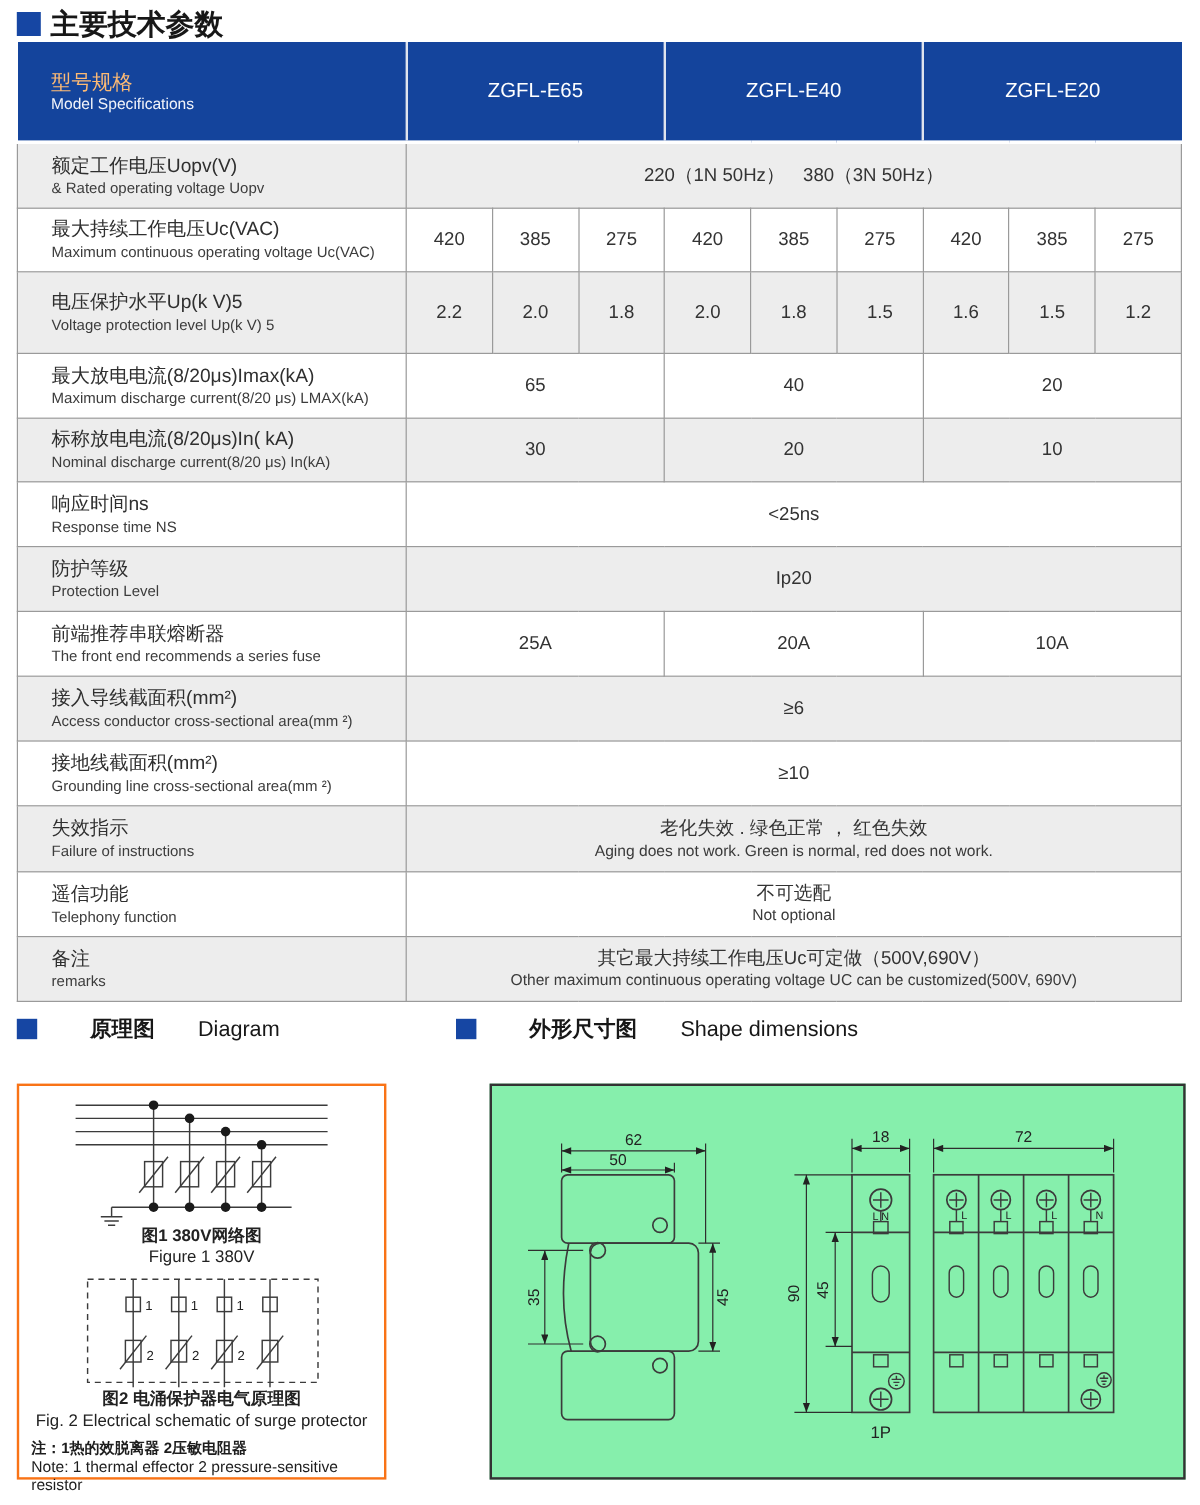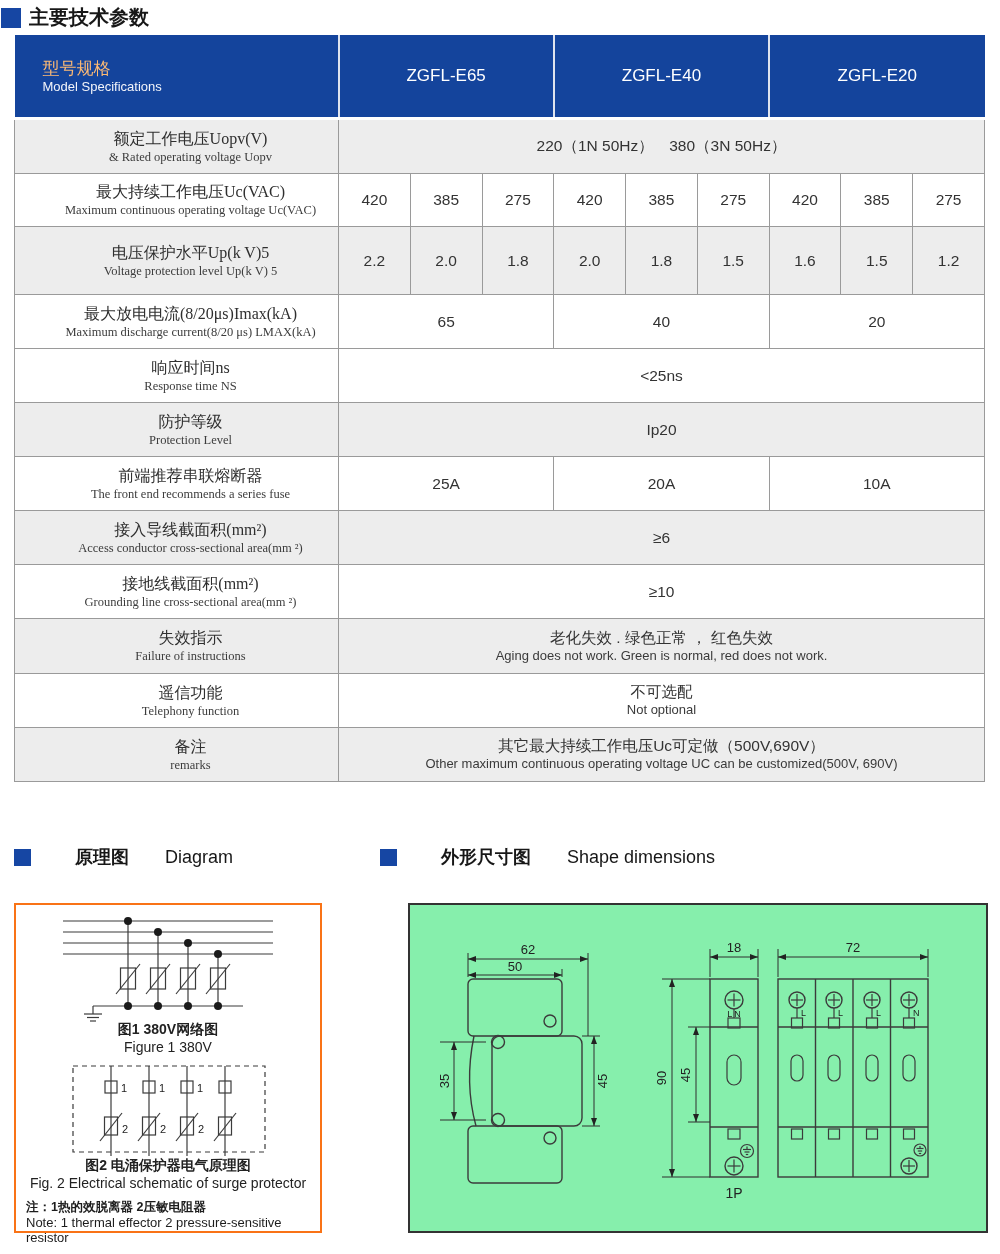--- a/index.html
+++ b/index.html
@@ -2,38 +2,38 @@
 <html><head>
 <meta charset="utf-8">
 <style>
   html,body{margin:0;padding:0;background:#fff;}
   .page{position:relative;width:1000px;height:1254px;background:#fff;overflow:hidden;
         font-family:"Liberation Sans","DejaVu Sans",sans-serif;color:#333;}
 
   
   .sec-title{position:absolute;display:flex;align-items:center;white-space:nowrap;}
   .sec-title .bullet{display:inline-block;background:#1646a3;margin-right:8px;}
-  .t-main{left:1px;top:4px;font-size:20px;}
+  .t-main{left:14px;top:4px;font-size:24px;}
   .t-main .bullet{width:20px;height:20px;}
   .t-sub{top:845px;font-size:18px;gap:36px;}
   .t-sub .bullet{width:17px;height:17px;}
   .zh-t{font-weight:700;color:#171717;}
   .en-t{font-weight:500;color:#171717;}
 
   
   table.params{position:absolute;left:14px;top:35px;width:971px;border-collapse:collapse;
                table-layout:fixed;}
   table.params th,table.params td{padding:0;vertical-align:middle;}
   thead th{background:#14449c;color:#fff;height:82px;border-bottom:3px solid #ffffff;}
   thead th.lblh{text-align:left;padding-left:28px;}
   thead th.model{text-align:center;font-weight:400;font-size:17px;border-left:2px solid #dfe4ee;}
   thead .zh{font-size:17px;color:#fdba74;font-weight:400;line-height:1.25;}
   thead .en{font-size:13px;color:#f2f4fa;font-weight:400;line-height:1.2;}
   tbody td{border:1px solid #9a9a9a;text-align:center;font-size:15.5px;color:#333;}
-  tbody td.lbl{text-align:center;padding-left:28px;font-family:Liberation Serif, serif;}
+  tbody td.lbl{text-align:left;padding-left:28px;}
   tr.g td{background:#ededed;}
   tr.w td{background:#ffffff;}
   .lbl .zh{font-size:16px;color:#2f2f2f;line-height:1.2;}
   .lbl .en{font-size:12.5px;color:#3c3c3c;line-height:1.15;margin-top:2px;}
   .v2 .vzh{font-size:15.5px;line-height:1.2;}
   .v2 .ven{font-size:13px;line-height:1.2;color:#3a3a3a;}
 
   
   .diagram-box{position:absolute;left:14px;top:903px;width:308px;height:330px;
                border:2px solid #f97316;box-sizing:border-box;background:#fff;}
@@ -129,20 +129,29 @@
         <td>1.2</td>
       </tr>
       <tr class="w" style="height:54px">
         <td class="lbl">
           <div class="zh">最大放电电流(8/20μs)Imax(kA)</div>
           <div class="en">Maximum discharge current(8/20 μs) LMAX(kA)</div>
         </td>
         <td colspan="3">65</td>
         <td colspan="3">40</td>
         <td colspan="3">20</td>
+      </tr>
+      <tr class="g" style="height:53px">
+        <td class="lbl">
+          <div class="zh">标称放电电流(8/20μs)In( kA)</div>
+          <div class="en">Nominal discharge current(8/20 μs) In(kA)</div>
+        </td>
+        <td colspan="3">30</td>
+        <td colspan="3">20</td>
+        <td colspan="3">10</td>
       </tr>
       <tr class="w" style="height:54px">
         <td class="lbl">
           <div class="zh">响应时间ns</div>
           <div class="en">Response time NS</div>
         </td>
         <td colspan="9">&lt;25ns</td>
       </tr>
       <tr class="g" style="height:54px">
         <td class="lbl">

